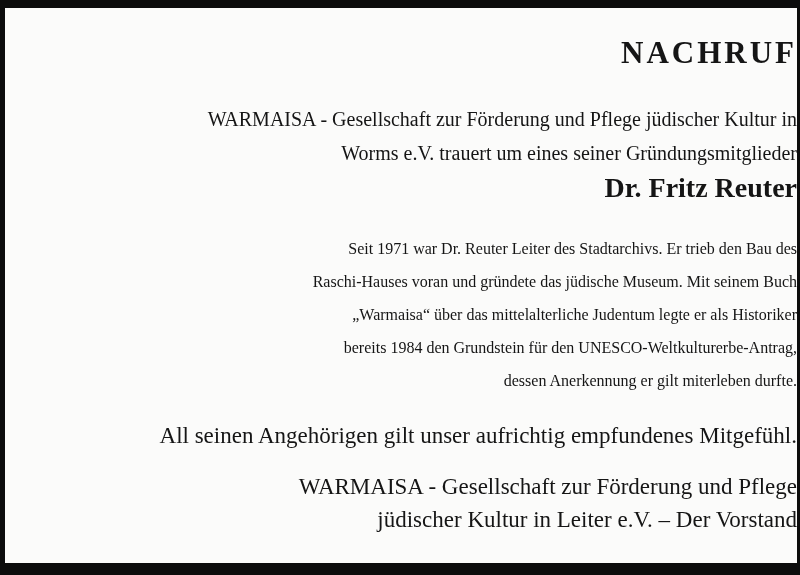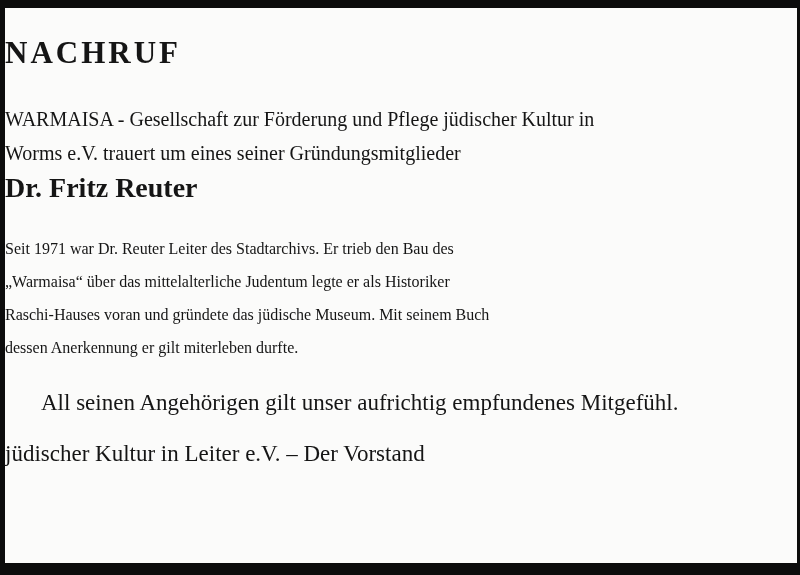--- a/index.html
+++ b/index.html
@@ -12,21 +12,21 @@
   }
   .page {
     position: absolute;
     top: 8px;
     left: 5px;
     right: 3px;
     bottom: 12px;
     background: #fbfbfa;
     font-family: "Liberation Serif", serif;
     color: #151515;
-    text-align: left;
+    text-align: right;
     -webkit-font-smoothing: antialiased;
   }
   .title {
     padding-top: 26px;
     font-size: 31px;
     line-height: 38px;
     font-weight: bold;
     letter-spacing: 3px;
   }
   .intro {
@@ -66,25 +66,27 @@
 
     <div class="intro">
       <div>WARMAISA - Gesellschaft zur Förderung und Pflege jüdischer Kultur in</div>
       <div>Worms e.V. trauert um eines seiner Gründungsmitglieder</div>
     </div>
 
     <div class="name">Dr. Fritz Reuter</div>
 
     <div class="body-par">
       <div>Seit 1971 war Dr. Reuter Leiter des Stadtarchivs. Er trieb den Bau des</div>
+      <div>Raschi-Hauses voran und gründete das jüdische Museum. Mit seinem Buch</div>
       <div>„Warmaisa“ über das mittelalterliche Judentum legte er als Historiker</div>
-      <div>Raschi-Hauses voran und gründete das jüdische Museum. Mit seinem Buch</div>
+      <div>bereits 1984 den Grundstein für den UNESCO-Weltkulturerbe-Antrag,</div>
       <div>dessen Anerkennung er gilt miterleben durfte.</div>
     </div>
 
     <div class="condolence">All seinen Angehörigen gilt unser aufrichtig empfundenes Mitgefühl.</div>
 
     <div class="signature">
+      <div>WARMAISA - Gesellschaft zur Förderung und Pflege</div>
       <div>jüdischer Kultur in Leiter e.V. – Der Vorstand</div>
     </div>
 
   </div>
 </div>
 
 </body></html>

